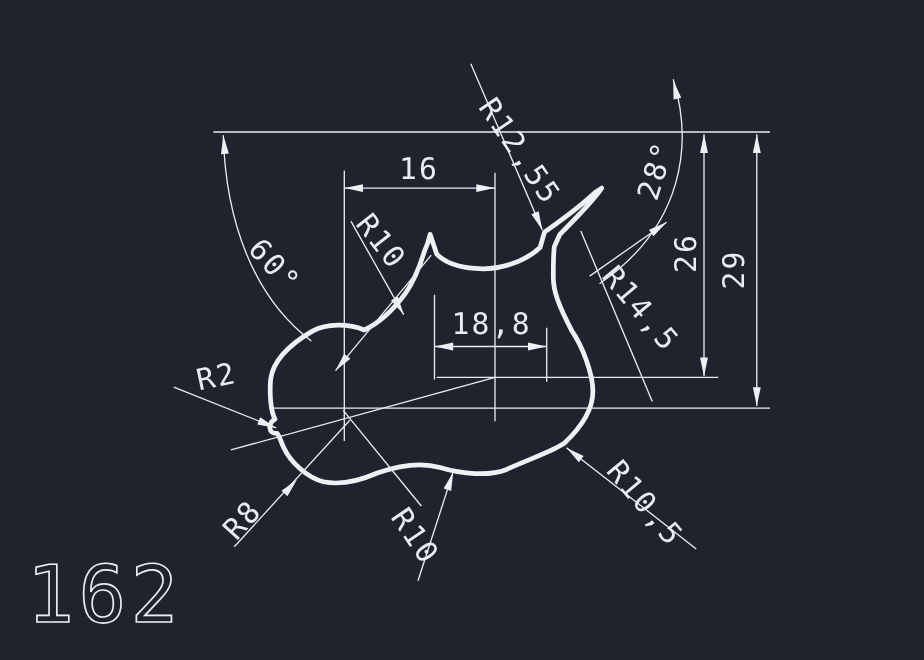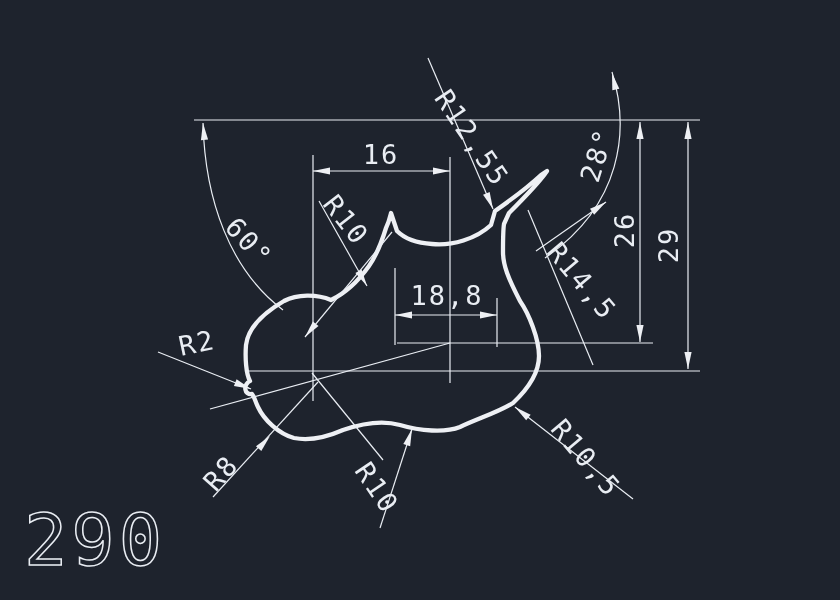--- a/index.html
+++ b/index.html
@@ -137,15 +137,15 @@
   <div class="dim-label" style="left:249px;top:242px;transform:translate(-50%,-50%) rotate(48deg);">60°</div>
   <div class="dim-label" style="left:597px;top:155px;transform:translate(-50%,-50%) rotate(-73deg);">28°</div>
   <div class="dim-label" style="left:346px;top:220px;transform:translate(-50%,-50%) rotate(52deg);">R10</div>
   <div class="dim-label" style="left:472px;top:138px;transform:translate(-50%,-50%) rotate(56deg);">R12,55</div>
   <div class="dim-label" style="left:582px;top:281px;transform:translate(-50%,-50%) rotate(50deg);">R14,5</div>
   <div class="dim-label" style="left:197px;top:343px;transform:translate(-50%,-50%) rotate(-12deg);">R2</div>
   <div class="dim-label" style="left:221px;top:473px;transform:translate(-50%,-50%) rotate(-48deg);">R8</div>
   <div class="dim-label" style="left:377px;top:488px;transform:translate(-50%,-50%) rotate(56deg);">R10</div>
   <div class="dim-label" style="left:586px;top:458px;transform:translate(-50%,-50%) rotate(50deg);">R10,5</div>
 
-  <div class="big-num">290</div>
+  <div class="big-num">162</div>
 
 </div>
 
 </body></html>

